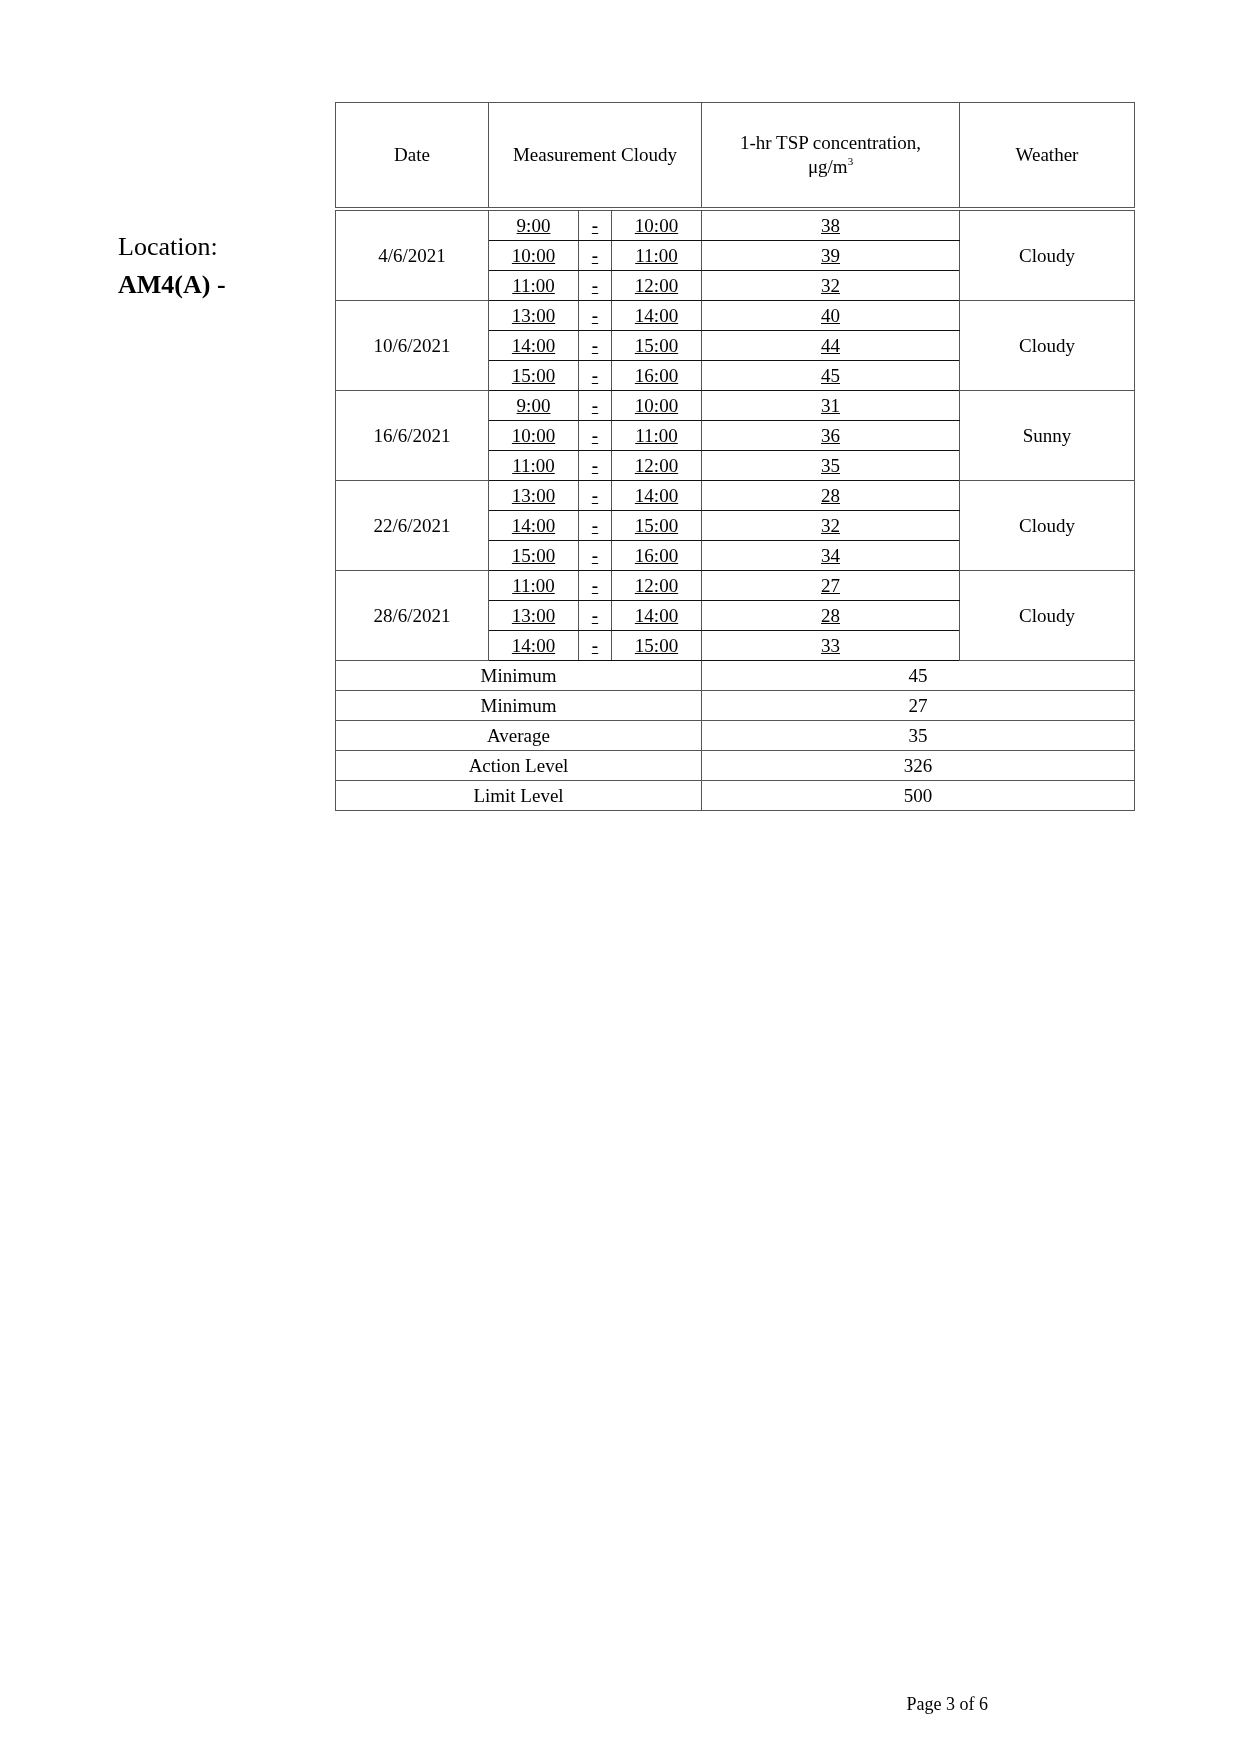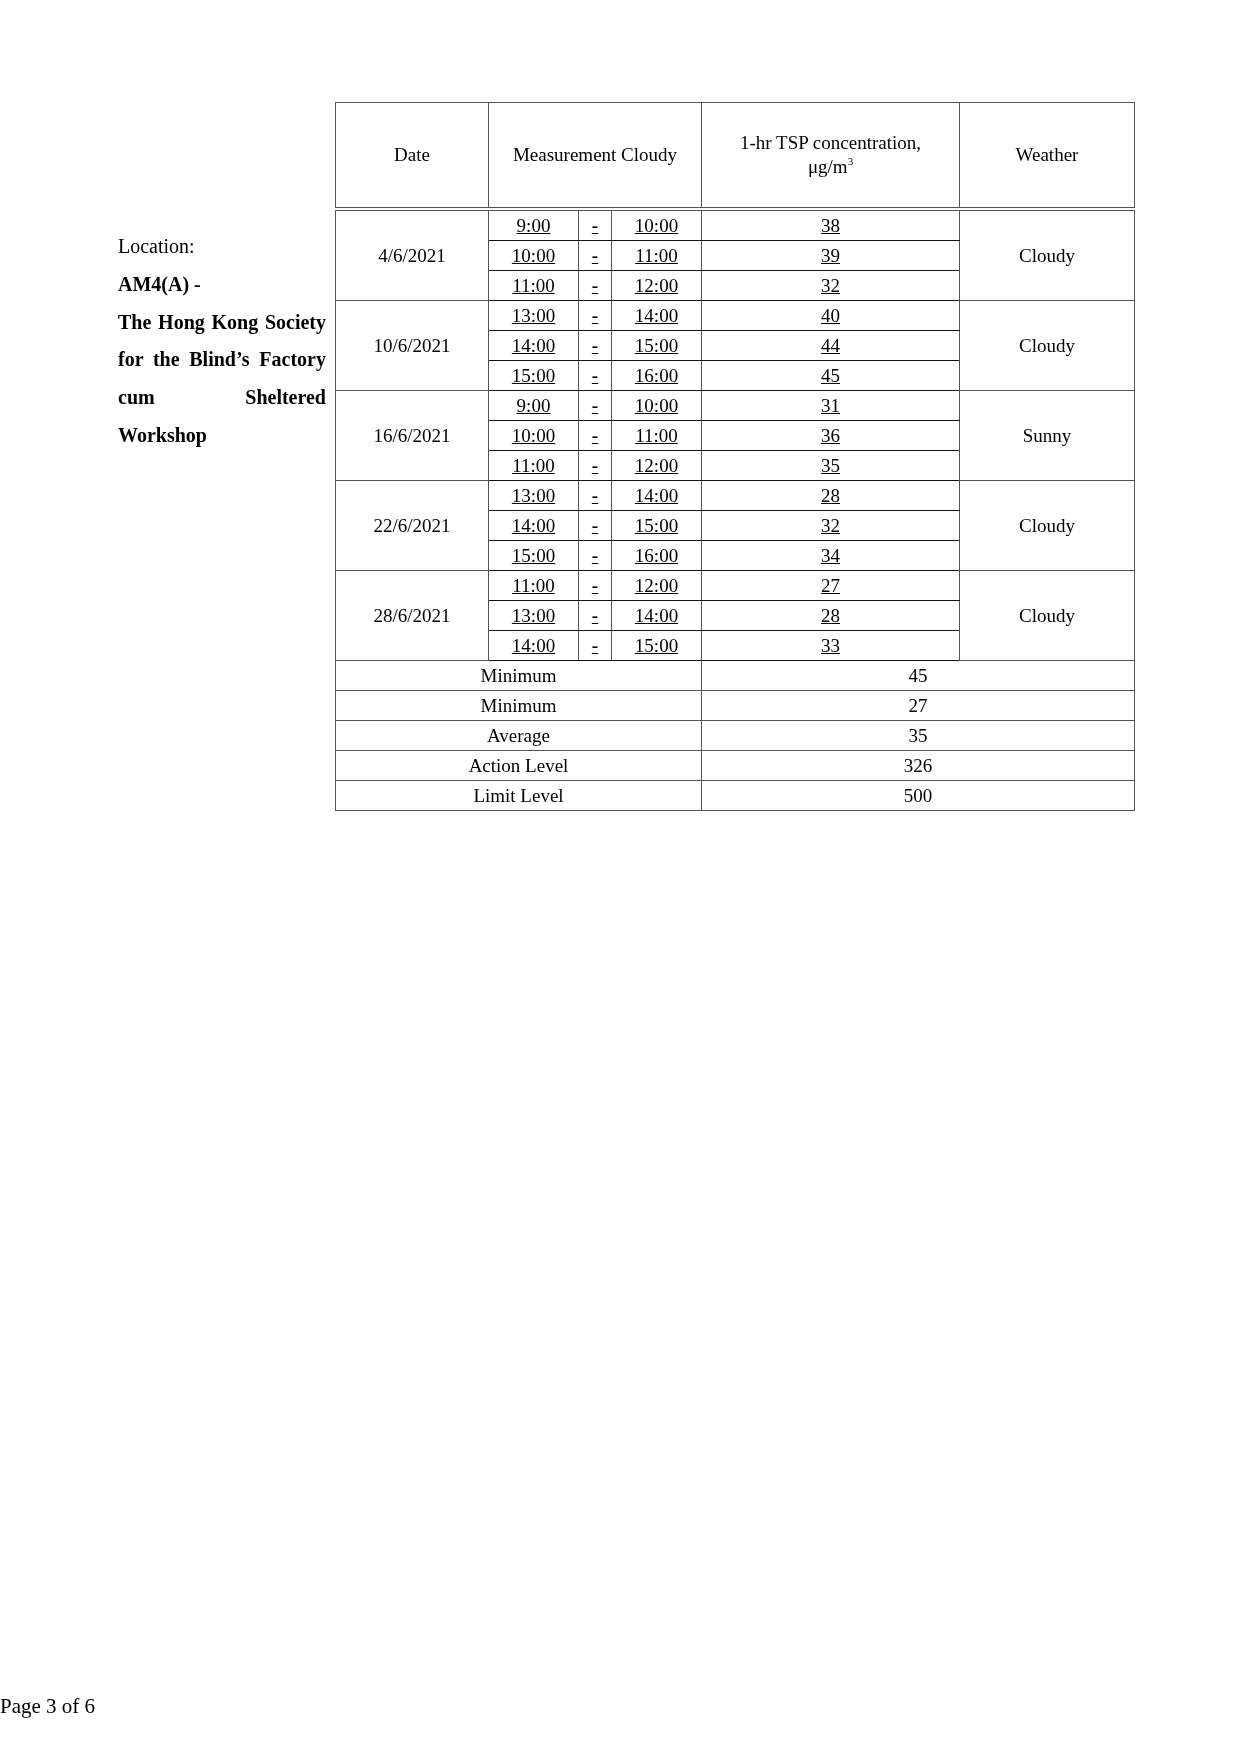--- a/index.html
+++ b/index.html
@@ -2,50 +2,49 @@
 <html><head>
   <meta charset="utf-8">
   <style>
     html, body { margin: 0; padding: 0; background: #ffffff; }
     body {
       width: 1240px; height: 1754px; position: relative; overflow: hidden;
       font-family: "Liberation Serif", "DejaVu Serif", serif; color: #000;
     }
     .location {
       position: absolute; left: 118px; top: 228px; width: 208px;
-      font-size: 20px; line-height: 37.8px; text-align: justify;
+      font-size: 26px; line-height: 37.8px; text-align: justify;
     }
     .location .label { font-weight: normal; display: block; text-align: left; }
     .location .name { font-weight: bold; }
     table.tsp {
       position: absolute; left: 335px; top: 102px; width: 799px;
       border-collapse: collapse; table-layout: fixed;
       font-size: 19px;
     }
     table.tsp td, table.tsp th {
       border: 1.5px solid #555; text-align: center; vertical-align: middle;
       padding: 0; font-weight: normal; height: 29px; line-height: 24px;
     }
     table.tsp th { height: 104px; font-size: 19px; line-height: 24px; }
     table.tsp thead tr th { border-bottom: 4px double #555; }
     table.tsp td.time-row { border-top: 1.5px solid #111; border-bottom: 1.5px solid #111; text-decoration: underline; }
     table.tsp td.dash { font-weight: bold; }
     sup { font-size: 11px; vertical-align: 8px; line-height: 0; }
     .footer {
       position: absolute; left: 0; width: 988px; top: 1694px;
-      text-align: left; font-size: 21px;
+      text-align: right; font-size: 18px;
     }
   </style>
 </head>
 <body>
 
 <div class="location">
   <span class="label">Location:</span>
   <span class="name">AM4(A) -</span><br>
-  <span class="name">The Hong Kong Society for the Blind’s Factory cum Sheltered Workshop</span>
 </div>
 
 <table class="tsp">
   <colgroup>
     <col style="width:153px">
     <col style="width:90px">
     <col style="width:33px">
     <col style="width:90px">
     <col style="width:258px">
     <col style="width:175px">

